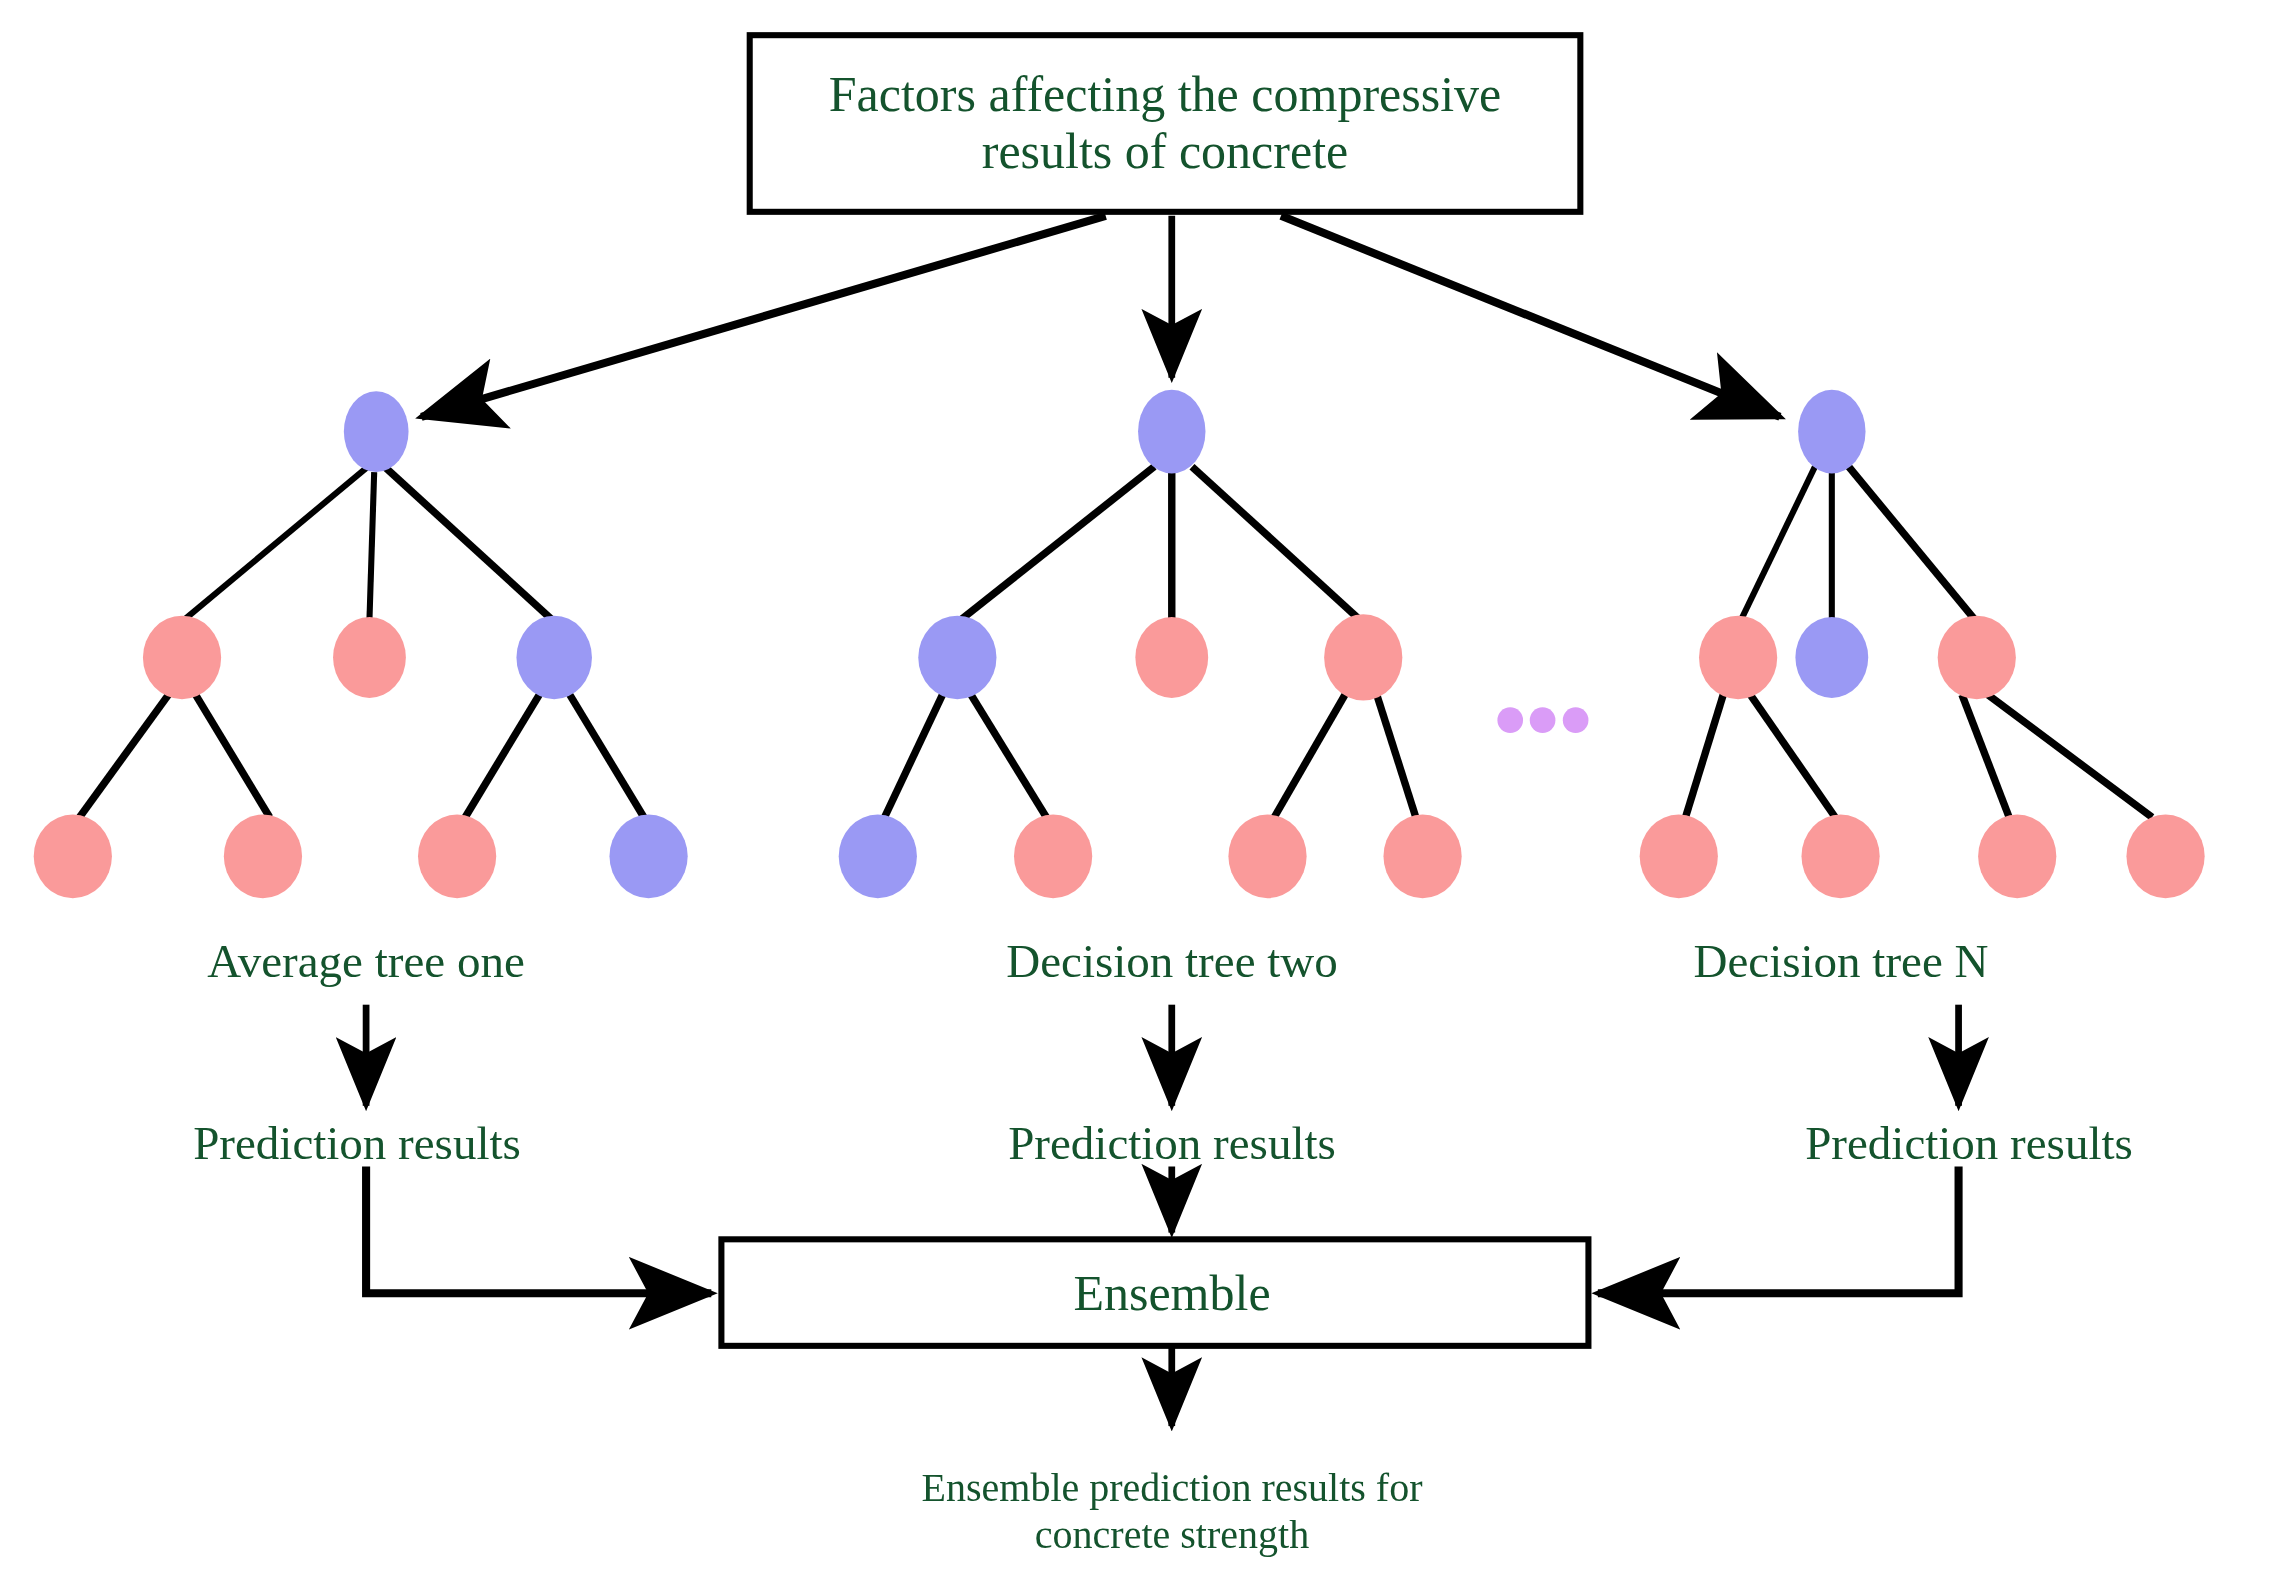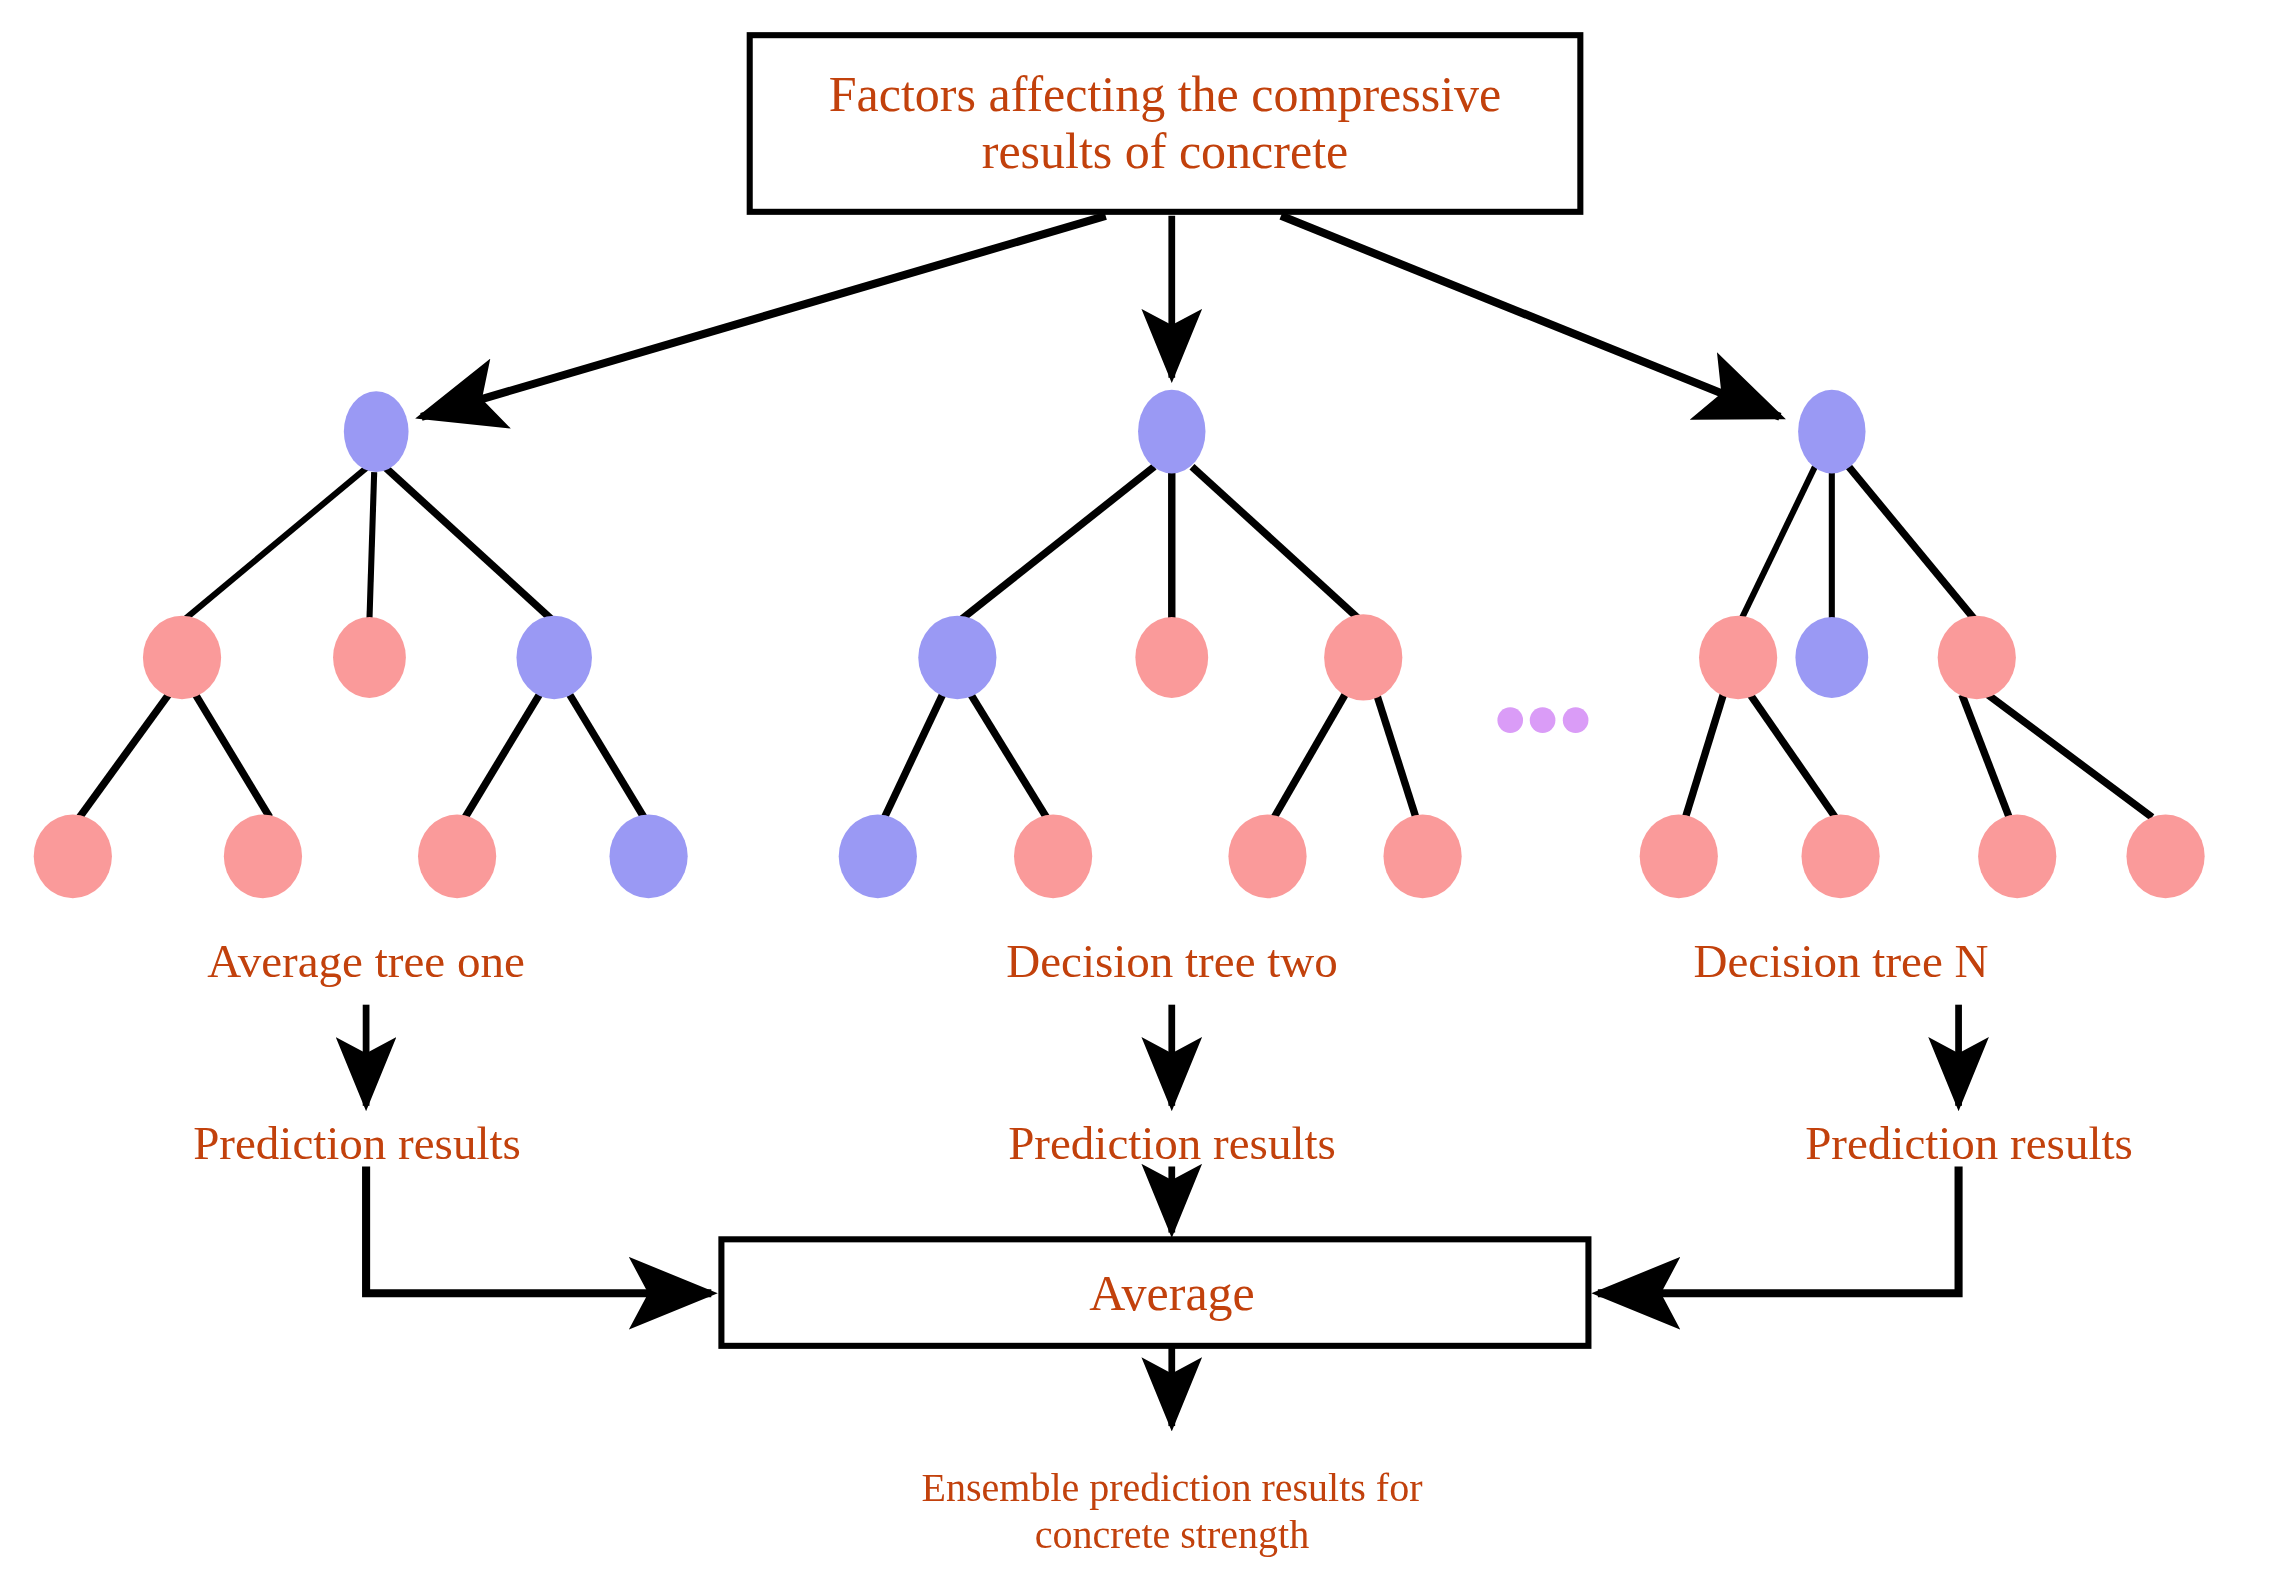--- a/index.html
+++ b/index.html
@@ -1,19 +1,19 @@
 <!DOCTYPE html>
 <html style="font-size:10.8px"><head>
 <meta charset="utf-8">
 <style>
   html,body{margin:0;padding:0;background:#ffffff;}
   #stage{position:relative;width:2295px;height:1588px;background:#fff;
          font-family:"Liberation Serif","DejaVu Serif",serif;overflow:hidden;}
   #stage svg{position:absolute;left:0;top:0;width:2295px;height:1588px;}
-  .lbl{position:absolute;color:#c2410c;white-space:nowrap;text-align:center;
+  .lbl{position:absolute;color:#14532d;white-space:nowrap;text-align:center;
        font-family:"Liberation Serif","DejaVu Serif",serif;
        transform:translate(-50%,-50%);}
   .boxtext{font-size:50px;line-height:1.14;}
   .treelbl{font-size:47px;}
   .predlbl{font-size:47px;}
   .avglbl{font-size:50px;}
   .finallbl{font-size:40px;line-height:1.18;}
 </style>
 </head>
 <body>
@@ -114,21 +114,21 @@
 </div>
 
 <div class="lbl treelbl" style="left:366px;top:961px;">Average tree one</div>
 <div class="lbl treelbl" style="left:1172px;top:961px;text-align:center;">Decision tree two</div>
 <div class="lbl treelbl" style="left:1841px;top:961px;">Decision tree N</div>
 
 <div class="lbl predlbl" style="left:357px;top:1143px;">Prediction results</div>
 <div class="lbl predlbl" style="left:1172px;top:1143px;">Prediction results</div>
 <div class="lbl predlbl" style="left:1969px;top:1143px;">Prediction results</div>
 
-<div class="lbl avglbl" style="left:1172px;top:1293px;">Average</div>
+<div class="lbl avglbl" style="left:1172px;top:1293px;">Ensemble</div>
 
 <div class="lbl finallbl" style="left:1172px;top:1511px;">
   <div>Ensemble prediction results for</div>
   <div>concrete strength</div>
 </div>
 
 </div>
 
 
 </body></html>

